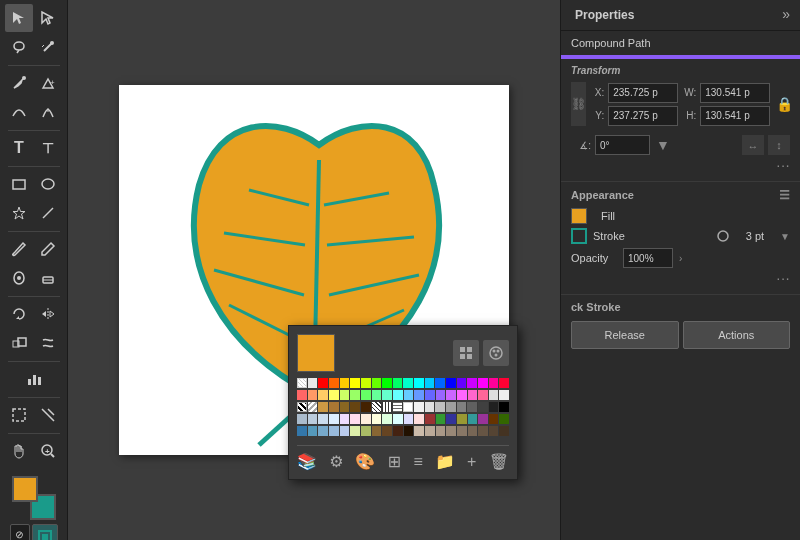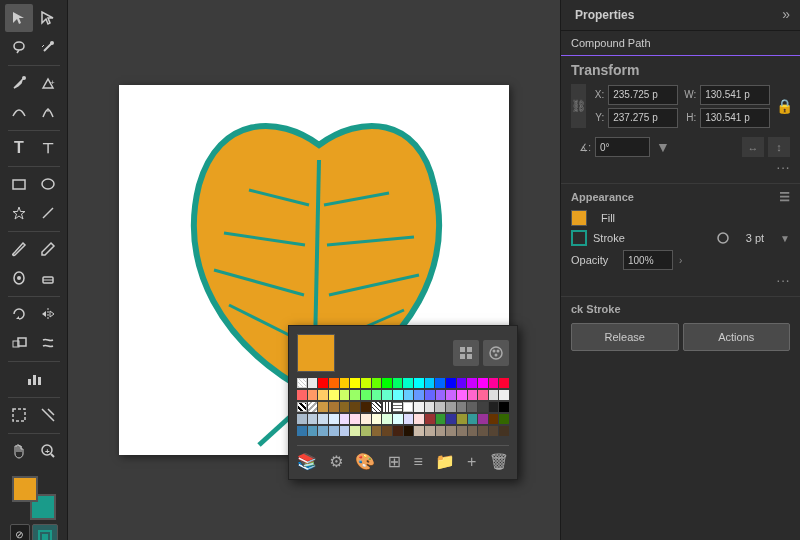--- a/index.html
+++ b/index.html
@@ -220,33 +220,34 @@
     }
     .panel-expand-btn {
       font-size: 14px;
       color: #aaa;
       cursor: pointer;
     }
     .panel-object-type {
       font-size: 11px;
       color: #ccc;
       padding: 2px 10px 8px;
-      border-bottom: 1px solid #8b5cf6;
+      border-bottom: 4px solid #8b5cf6;
     }
 
     
     .transform-section {
       padding: 6px 10px;
       border-bottom: 1px solid #3a3a3a;
     }
     .transform-title {
-      font-size: 14px;
+      font-size: 10px;
       color: #aaa;
       font-weight: bold;
       margin-bottom: 6px;
+      font-style: italic;
     }
     .transform-grid {
       display: flex;
       flex-direction: column;
       gap: 3px;
     }
     .transform-row {
       display: flex;
       align-items: center;
       gap: 4px;

